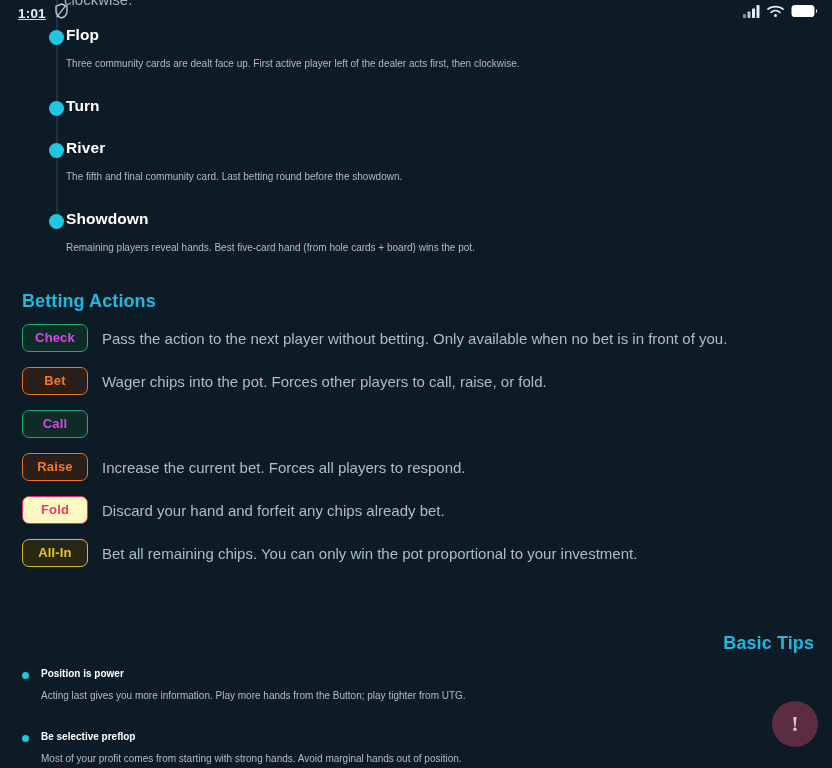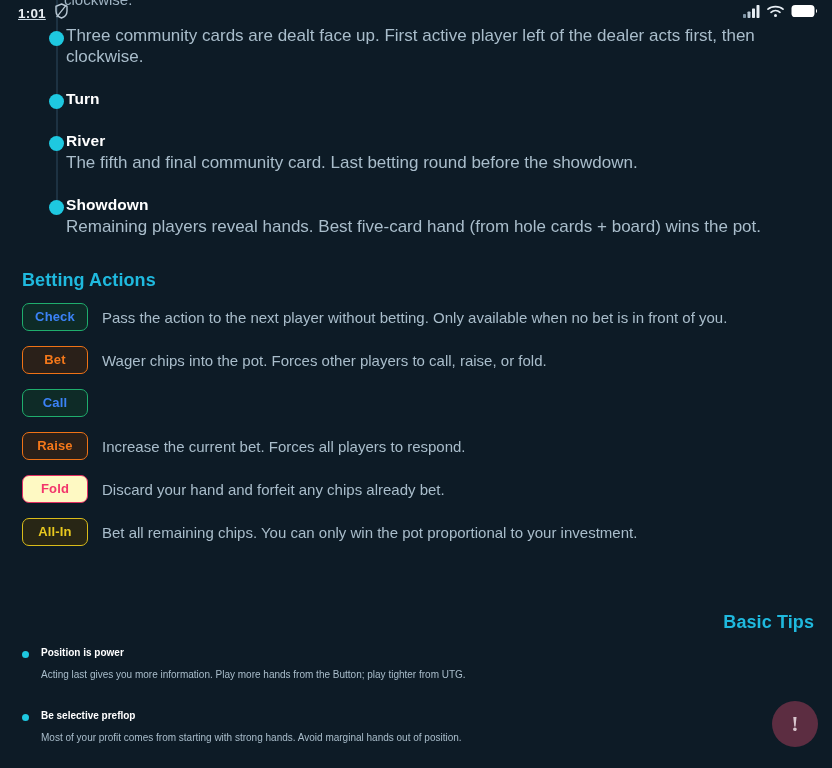--- a/index.html
+++ b/index.html
@@ -95,24 +95,24 @@
     background: #1ec8e0;
   }
   .tl-title {
     font-size: 15.5px;
     font-weight: 700;
     color: #ffffff;
     line-height: 21px;
     letter-spacing: .1px;
   }
   .tl-desc {
-    font-size: 17px;
+    font-size: 10px;
     color: #a9bdcb;
     line-height: 21px;
-    margin-top: 1px;
+    margin-top: 8px;
   }
 
   
   .section-heading {
     font-size: 18px;
     font-weight: 700;
     color: #1fb9de;
     letter-spacing: .1px;
     margin: 33px 0 12px 4px;
   }
@@ -129,21 +129,21 @@
     width: 66px;
     text-align: center;
     font-size: 13px;
     font-weight: 700;
     padding: 5px 0 6px;
     border-radius: 7px;
     border: 1.6px solid transparent;
     line-height: 15px;
     letter-spacing: .15px;
   }
-  .badge-green  { color: #3b82f6; border-color: #1fae6d; background: #0e2b27; }
+  .badge-green  { color: #d946ef; border-color: #1fae6d; background: #0e2b27; }
   .badge-orange { color: #f5781a; border-color: #ef7216; background: #2a2019; }
   .badge-pink   { color: #f2356b; border-color: #e12f63; background: #fef9c3; }
   .badge-yellow { color: #e8c81f; border-color: #d9bc1a; background: #282615; }
 
   .action-desc {
     font-size: 15px;
     color: #a9bdcb;
     line-height: 21px;
     padding-left: 14px;
     padding-top: 4px;
@@ -241,20 +241,21 @@
 
 <div id="content">
 
   <div class="clipped-top">clockwise.</div>
 
   <div class="timeline">
     <div class="timeline-rail"></div>
 
     <div class="tl-item">
       <span class="tl-dot"></span>
+      <div class="tl-title">Flop</div>
       <div class="tl-desc">Three community cards are dealt face up. First active player left of the dealer acts first, then clockwise.</div>
     </div>
 
     <div class="tl-item">
       <span class="tl-dot"></span>
       <div class="tl-title">Turn</div>
     </div>
 
     <div class="tl-item">
       <span class="tl-dot"></span>

